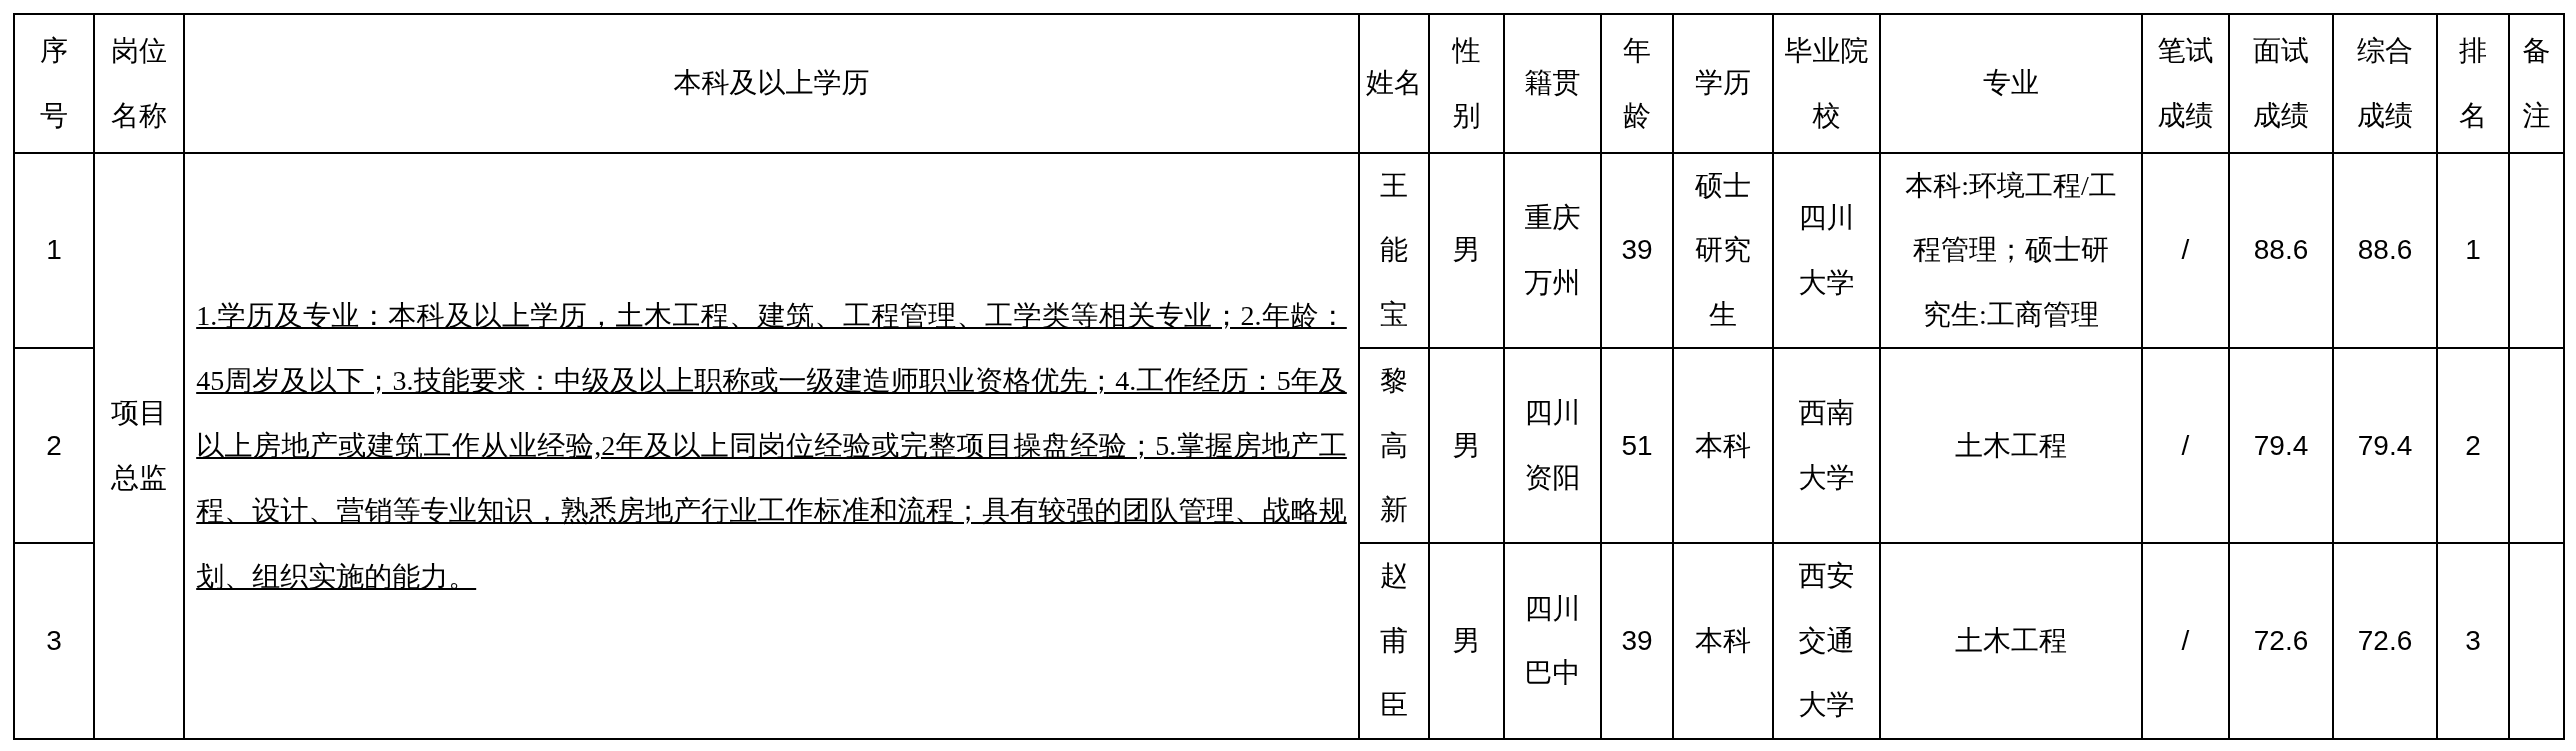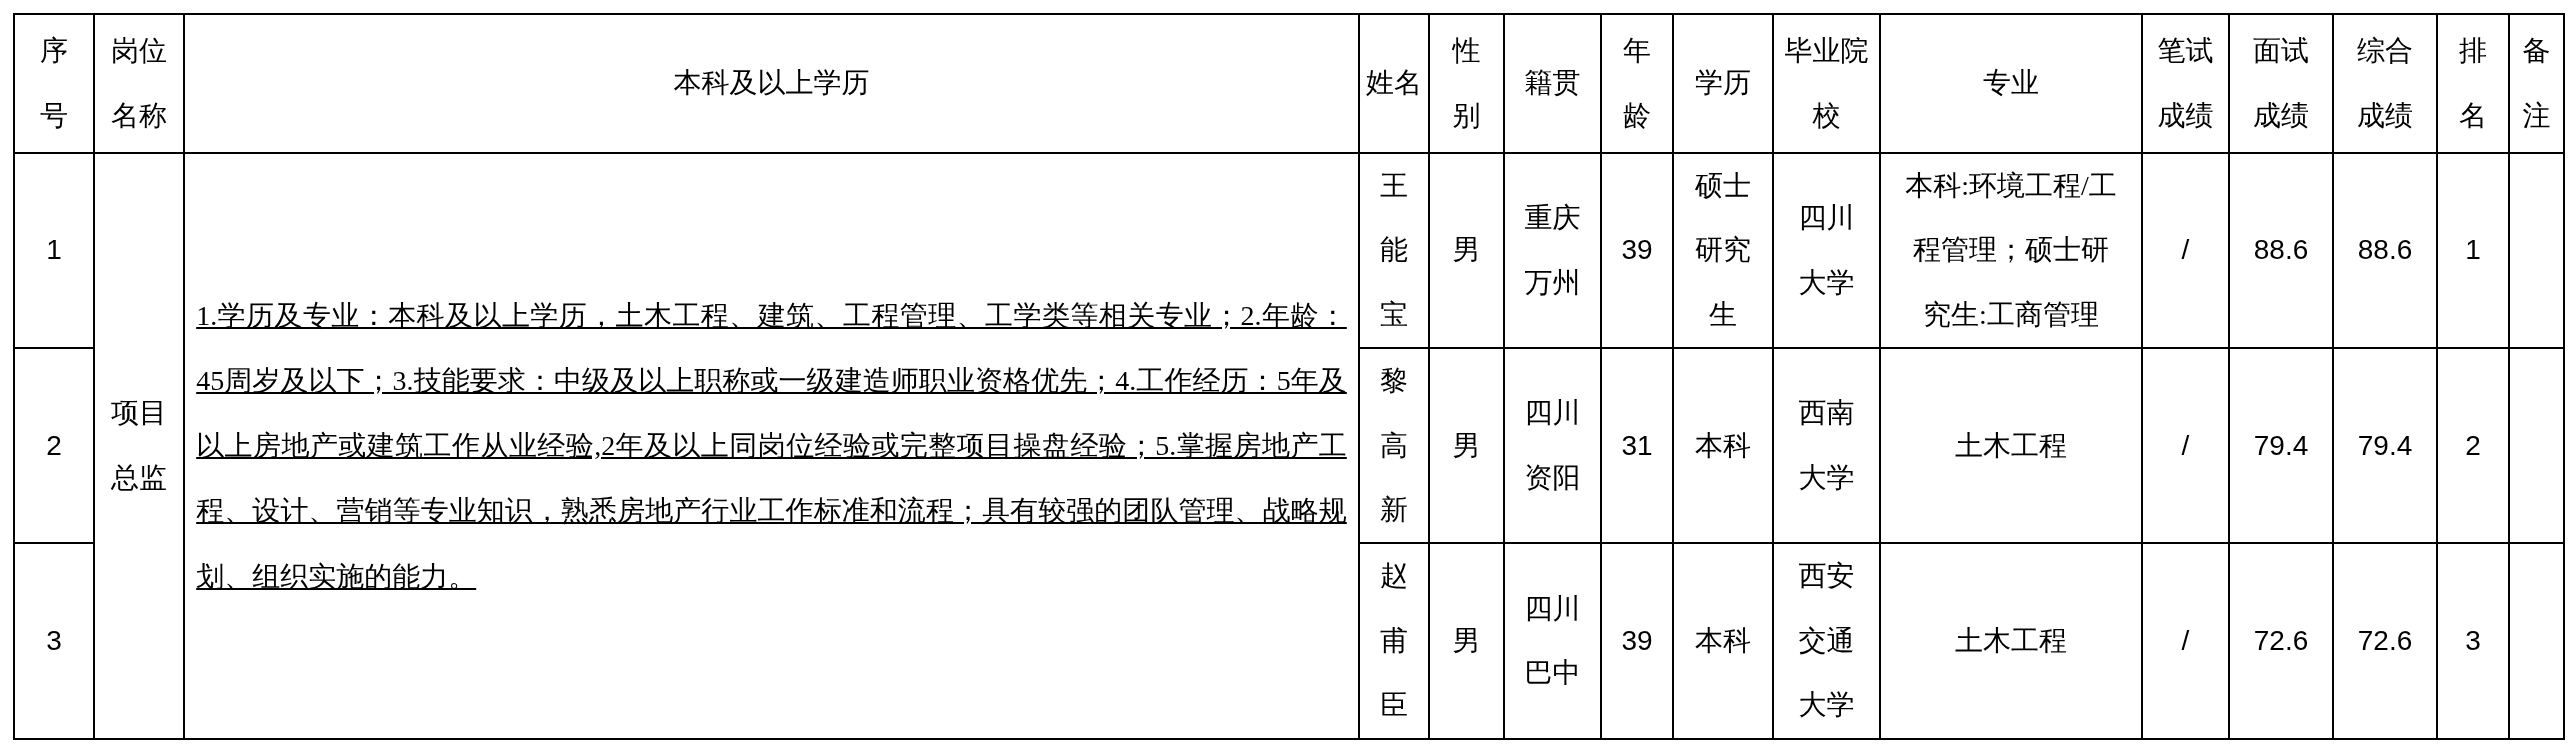--- a/index.html
+++ b/index.html
@@ -132,21 +132,21 @@
         <td></td>
       </tr>
       <tr>
         <td class="num">2</td>
         <td>黎
 高
 新</td>
         <td>男</td>
         <td>四川
 资阳</td>
-        <td class="num">31</td>
+        <td class="num">51</td>
         <td>本科</td>
         <td>西南
 大学</td>
         <td class="major-cell">土木工程</td>
         <td class="num">/</td>
         <td class="num">79.4</td>
         <td class="num">79.4</td>
         <td class="num">2</td>
         <td></td>
       </tr>

